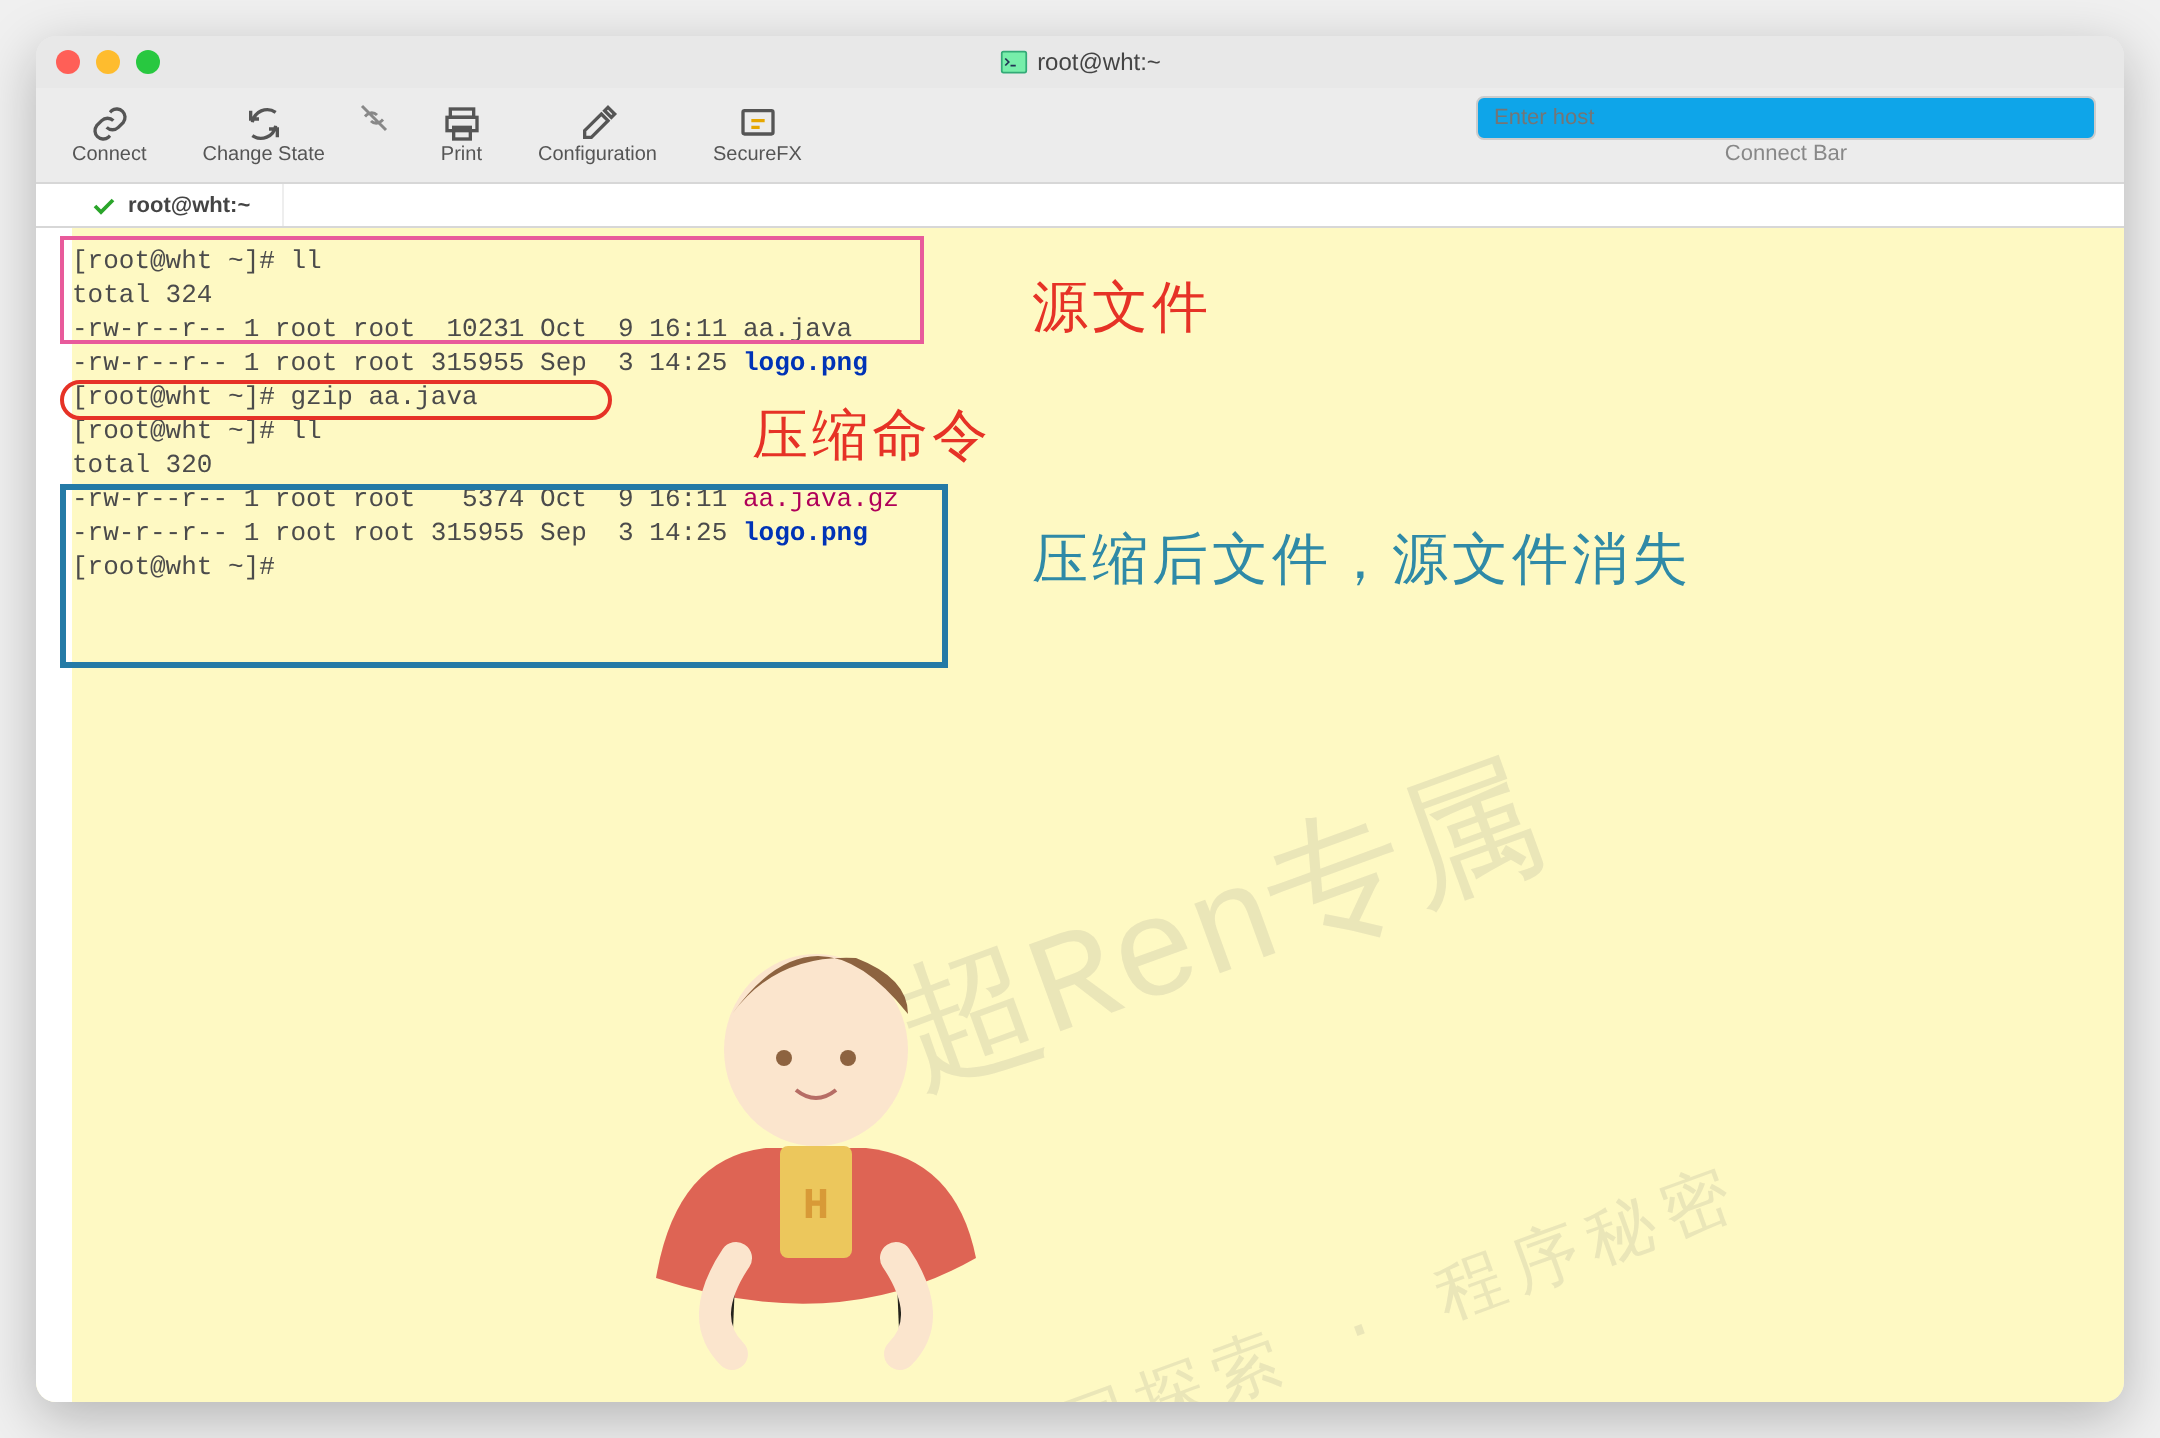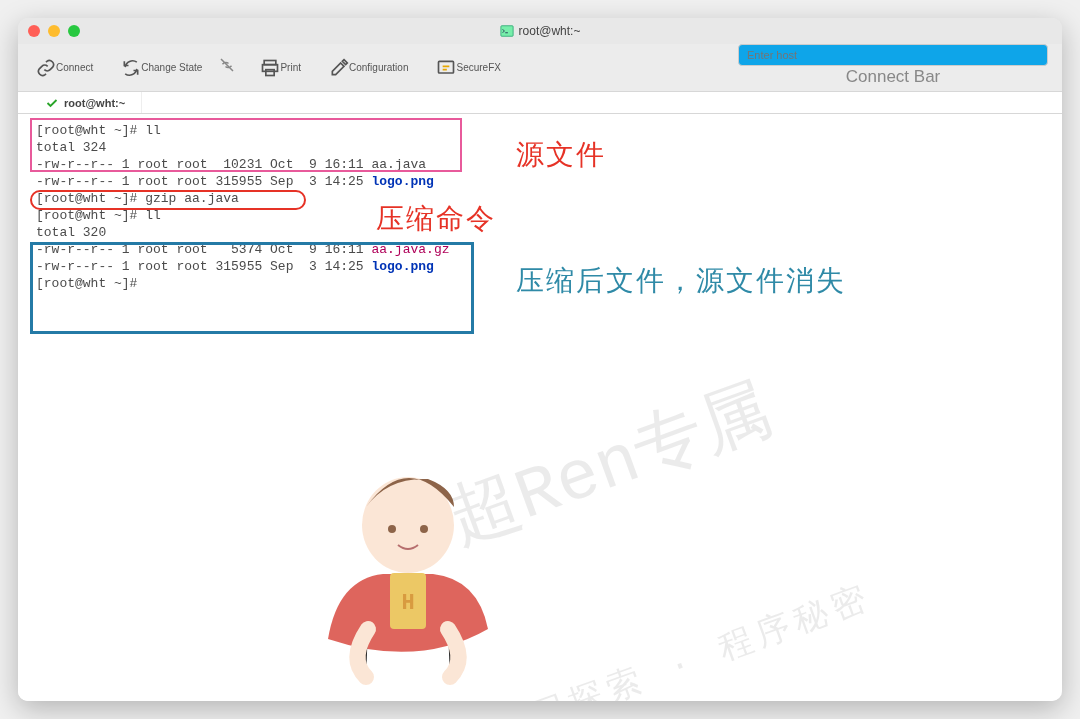--- a/index.html
+++ b/index.html
@@ -43,55 +43,55 @@
 .title-center svg { width: 14px; height: 14px; }
 .toolbar {
   height: 48px;
   display: flex; align-items: center;
   padding: 0 14px;
   background: #ececec;
   border-bottom: 1px solid #d7d7d7;
   gap: 20px;
 }
 .tool-btn {
-  display: flex; flex-direction: row; align-items: center;
+  display: flex; flex-direction: column; align-items: center;
   gap: 0; font-size: 10px; color: #555;
   cursor: pointer; user-select: none;
   padding: 2px 4px;
 }
 .tool-btn svg { width: 20px; height: 20px; }
 .toolbar-spacer { flex: 1; }
 .host-input {
   width: 310px; height: 22px;
   border: 1px solid #ccc; border-radius: 4px;
   font-size: 11px; padding: 0 8px;
   background: #0ea5e9;
 }
 .status-bar {
-  text-align: center; font-size: 17px; color: #888;
+  text-align: center; font-size: 11px; color: #888;
   padding: 1px 0 4px;
 }
 .tabstrip {
   height: 22px; background: #fff;
   display: flex; align-items: stretch;
   border-bottom: 1px solid #d7d7d7;
 }
 .tabstrip .gutter { width: 18px; background: #fff; }
 .tab {
   display: flex; align-items: center;
   padding: 0 16px 0 10px;
   font-size: 11px; color: #444;
   background: #fff;
   border-right: 1px solid #eee;
   gap: 6px;
 }
 .tab svg { width: 12px; height: 12px; }
 .terminal {
   flex: 1;
-  background: #ffffff;
+  background: #fef9c3;
   position: relative;
   display: flex;
 }
 .gutter-left {
   width: 18px; background: #fff;
 }
 .term-content {
   flex: 1; position: relative;
   font-family: Menlo, Monaco, "Courier New", monospace;
   font-size: 13px; line-height: 17px;

